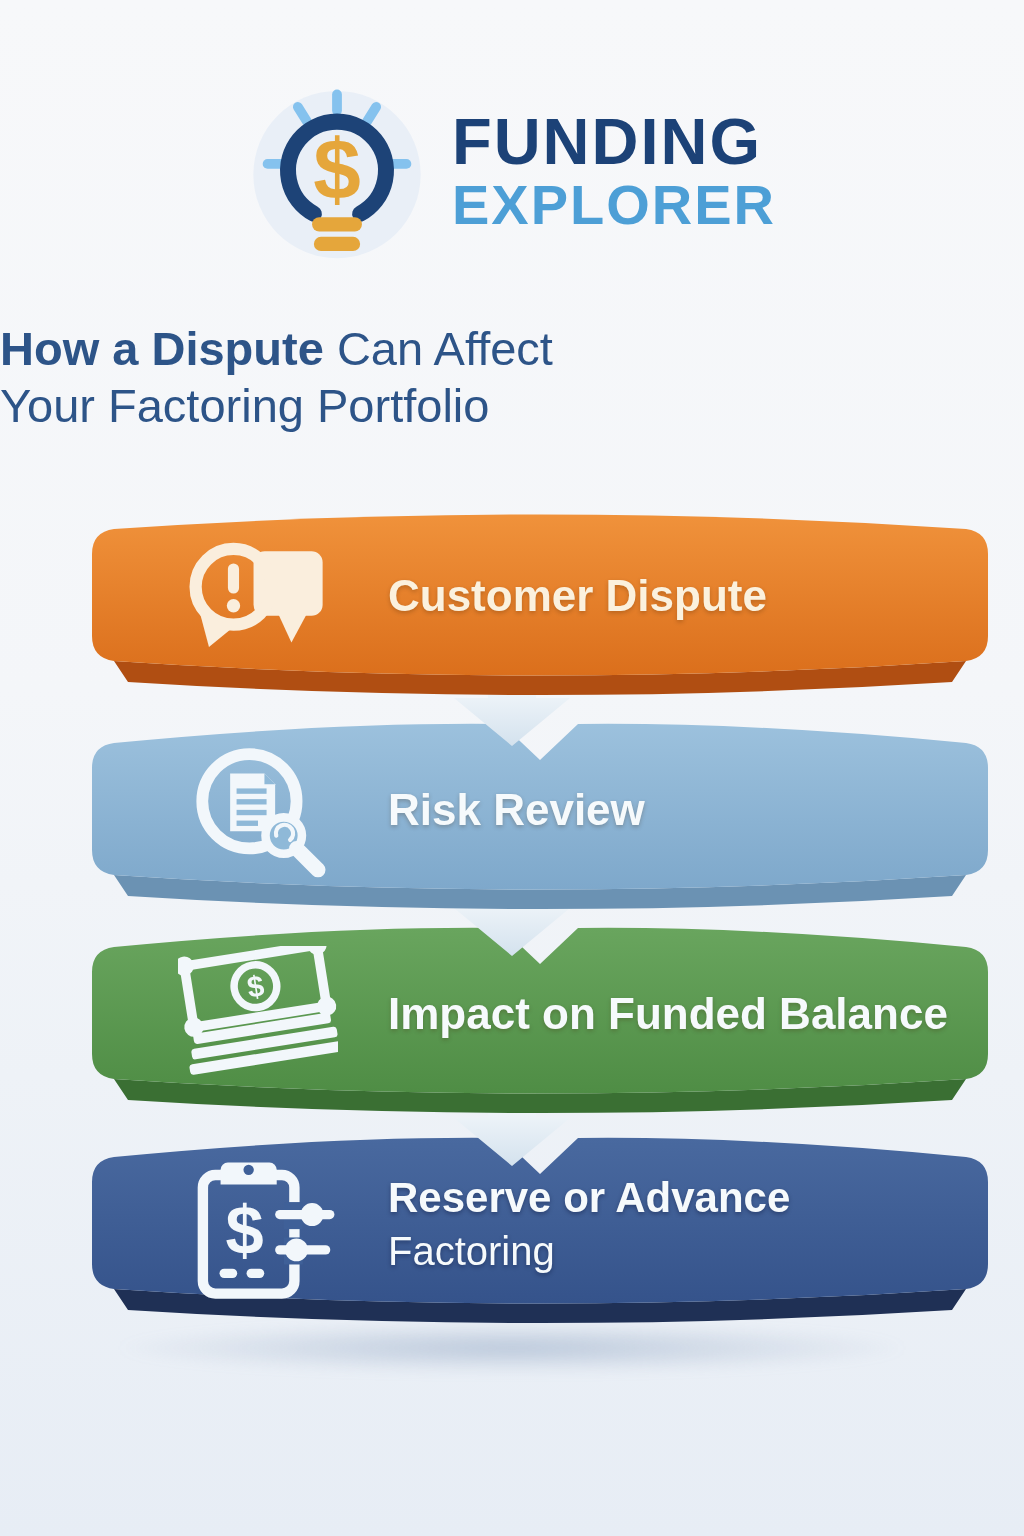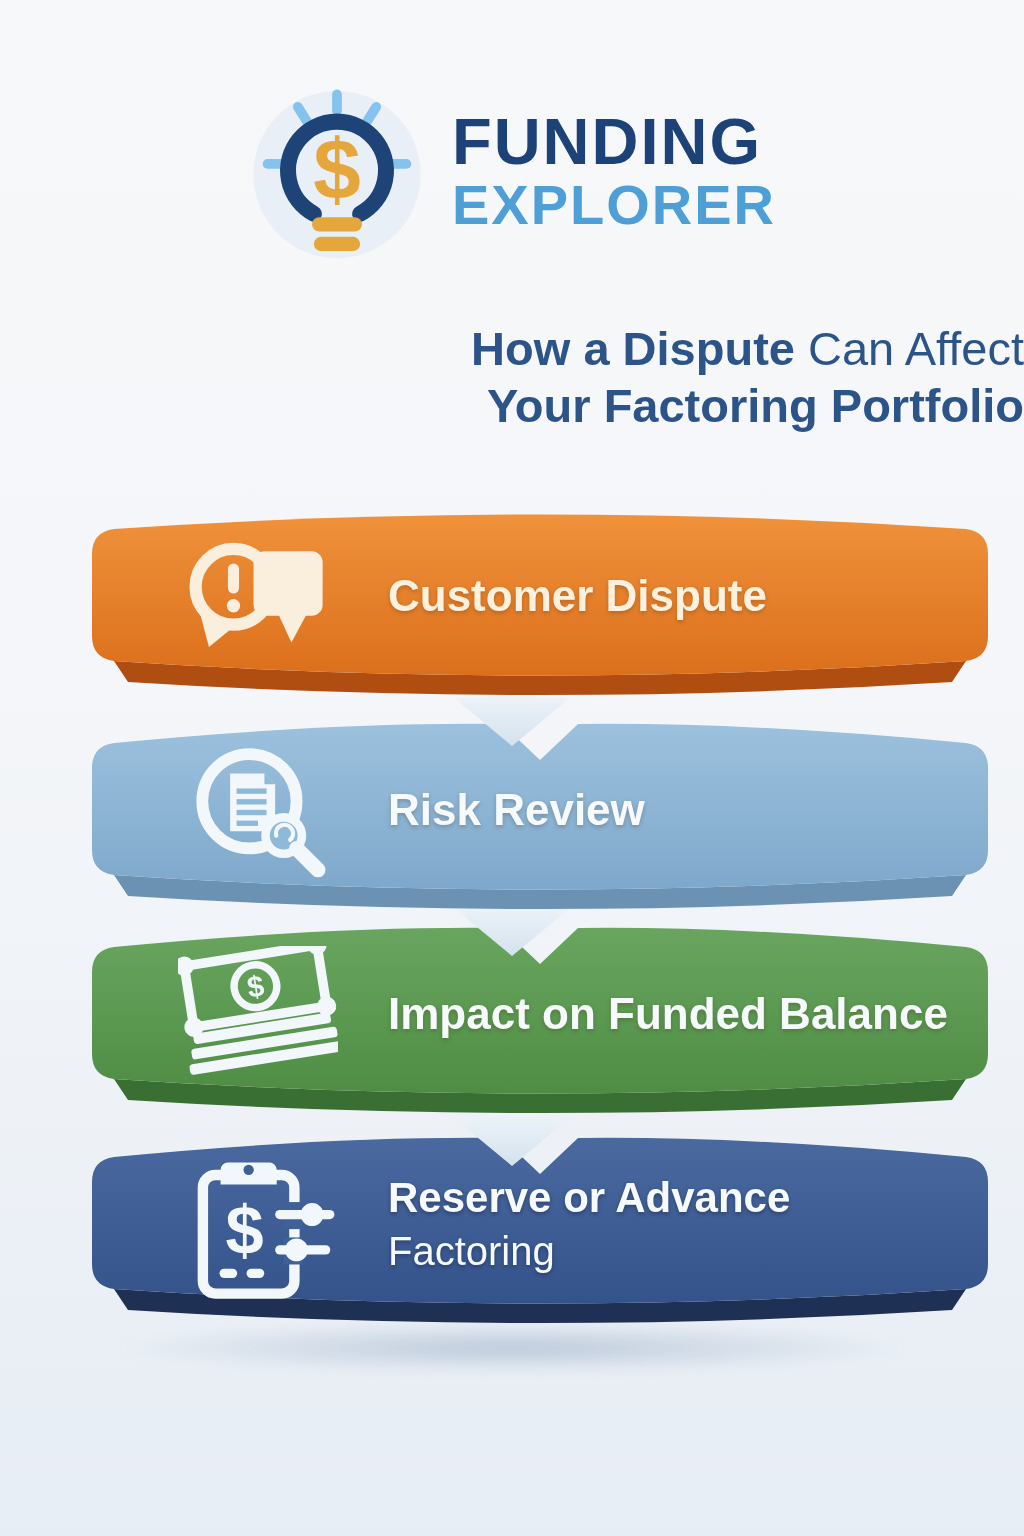--- a/index.html
+++ b/index.html
@@ -14,25 +14,25 @@
     position:absolute; top:82px; left:0; width:100%;
     display:flex; justify-content:center; align-items:center; gap:26px;
   }
   .logo-badge { width:178px; height:178px; }
   .wordmark { display:flex; flex-direction:column; line-height:1.02; }
   .brand-top  { font-size:65px; font-weight:800; letter-spacing:2px; color:#1c4277; }
   .brand-bottom { font-size:56px; font-weight:800; letter-spacing:2px; color:#4d9fd6;text-align:center; }
   
   .title-block {
     position:absolute; top:320px; left:0; width:100%;
-    text-align:right; color:#2d5488; font-size:47px; line-height:1.22;
+    text-align:left; color:#2d5488; font-size:47px; line-height:1.22;
   }
   .t-bold { font-weight:800; }
   .t-med  { font-weight:500; }
-  .t-light{ font-weight:700; }
+  .t-light{ font-weight:400; }
   
   .banner { position:absolute; left:64px; width:960px; height:210px;margin-left:28px; }
   .banner svg.shape { position:absolute; left:0; top:0; width:896px; height:210px; }
   .b1 { top:498px; z-index:40; }
   .b2 { top:712px; z-index:30; }
   .b3 { top:916px; z-index:20; }
   .b4 { top:1126px; z-index:10; }
   .arrow { position:absolute; left:452px; width:120px; height:86px; }
   .a1 { top:660px; z-index:35; }
   .a2 { top:870px; z-index:25; }

